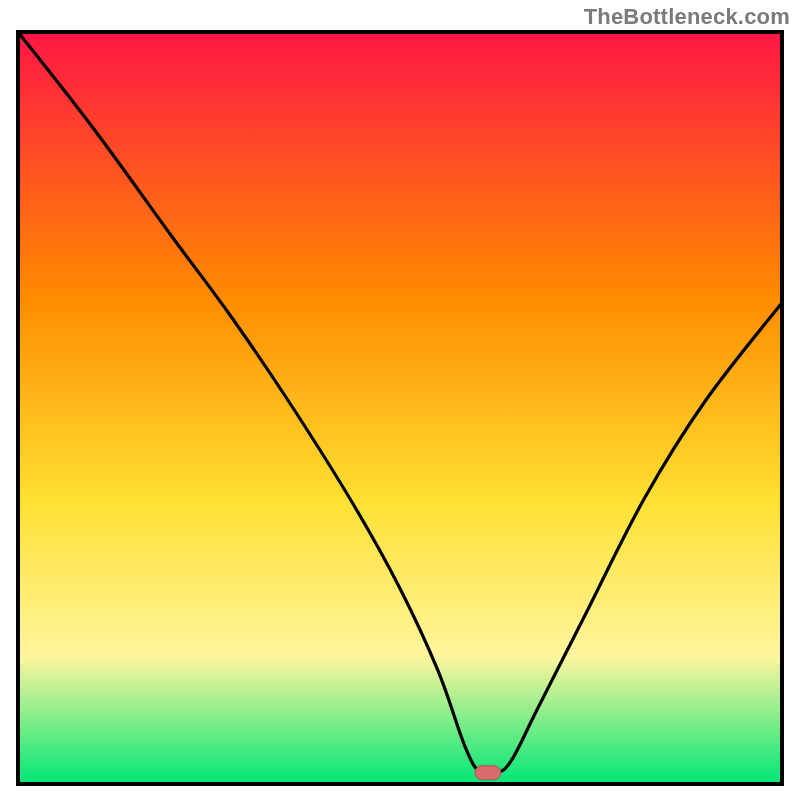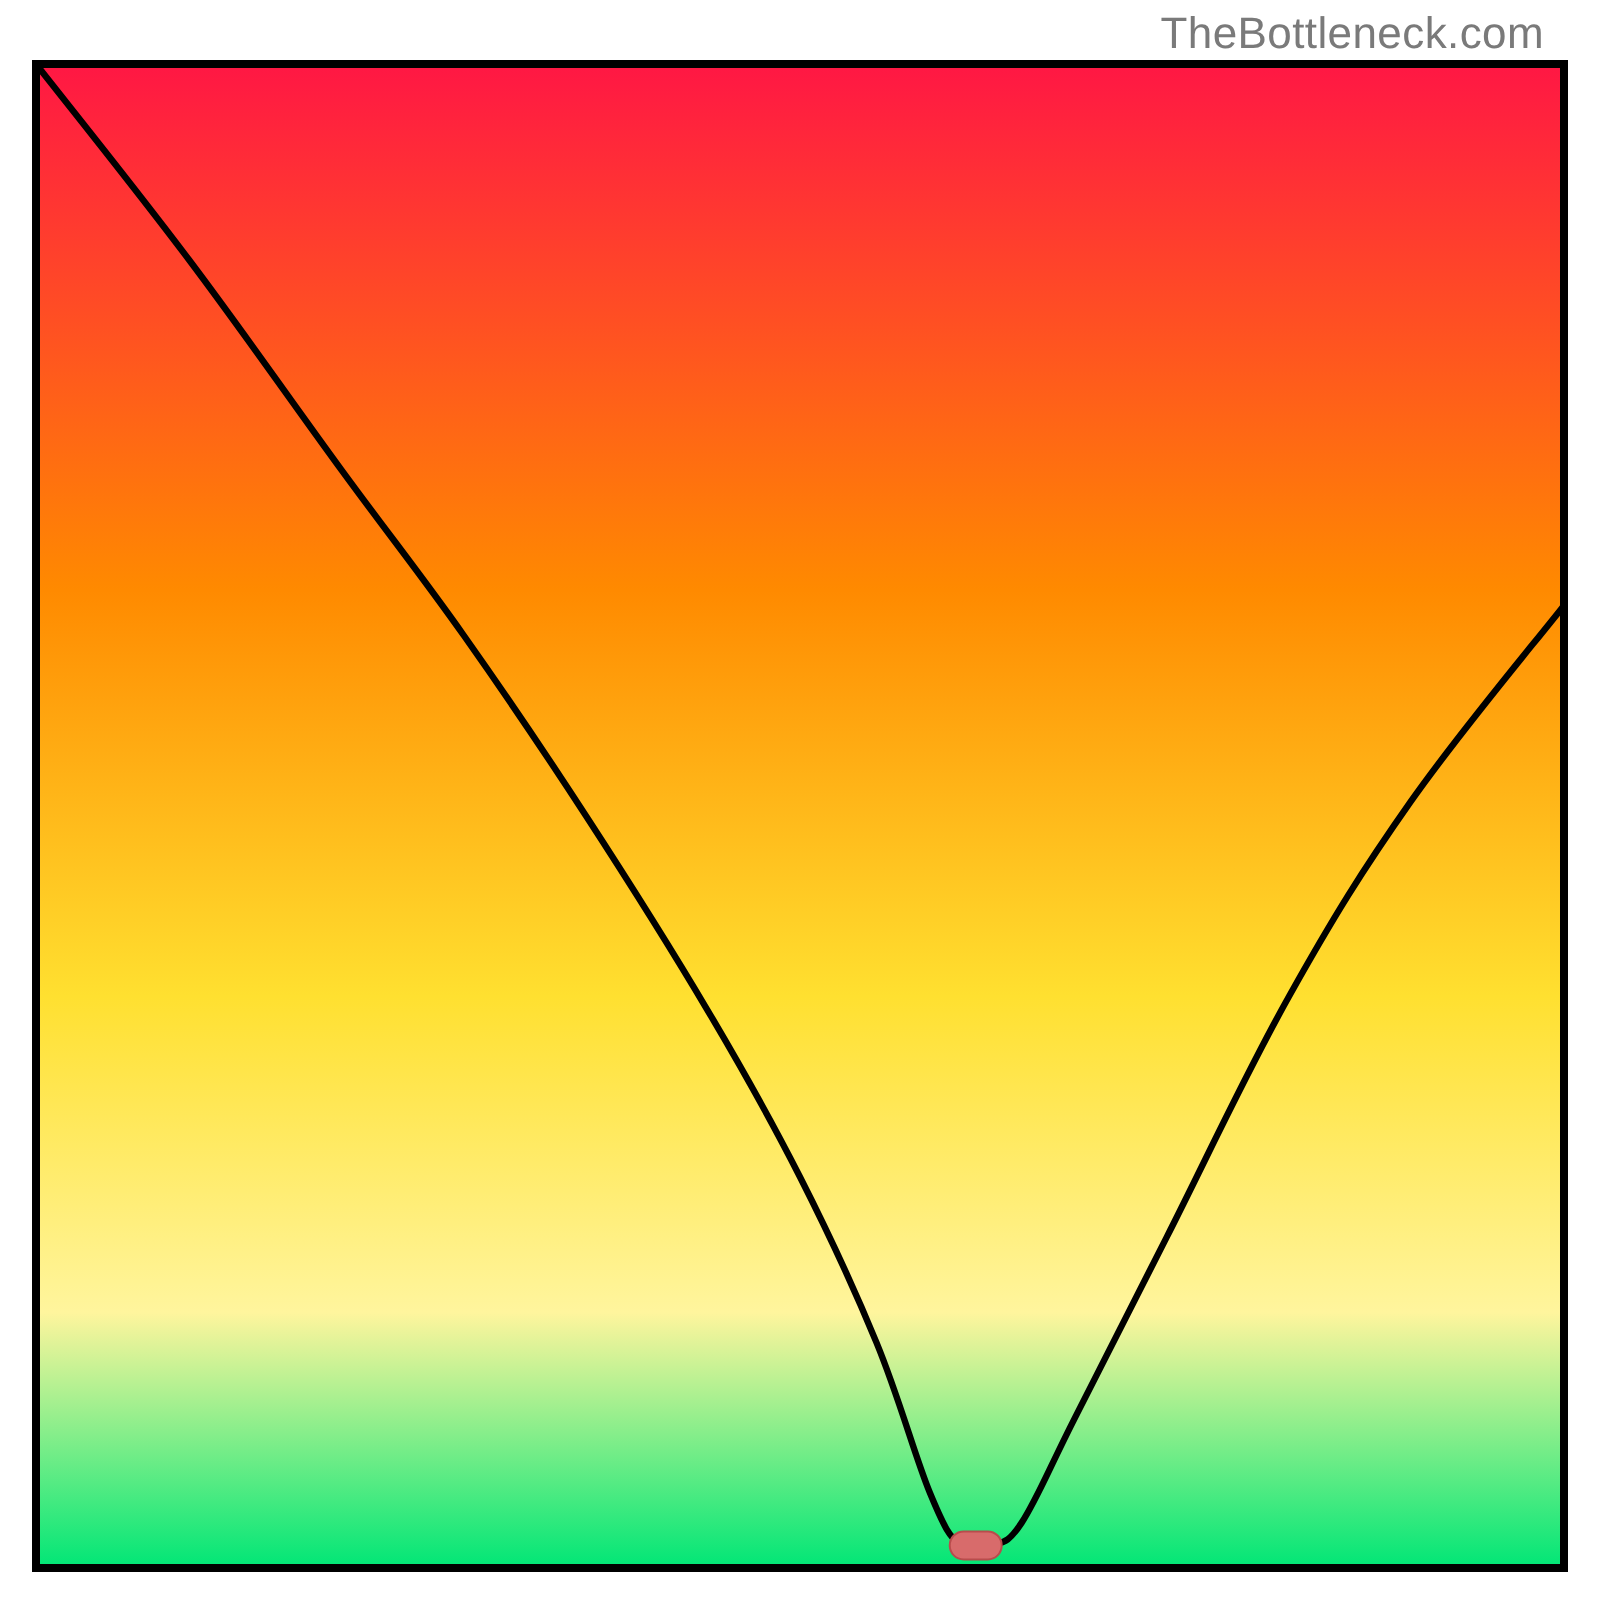--- a/index.html
+++ b/index.html
@@ -11,23 +11,23 @@
     font-family: Arial, Helvetica, sans-serif;
   }
   .container {
     position: relative;
     width: 800px;
     height: 800px;
   }
   .watermark {
     position: absolute;
     top: 4px;
-    right: 28px;
+    right: 10px;
     font-size: 22px;
-    font-weight: 400;
+    font-weight: 700;
     color: #7a7a7a;
     letter-spacing: 0.2px;
   }
   svg.plot {
     position: absolute;
     top: 0;
     left: 0;
     width: 800px;
     height: 800px;
   }

